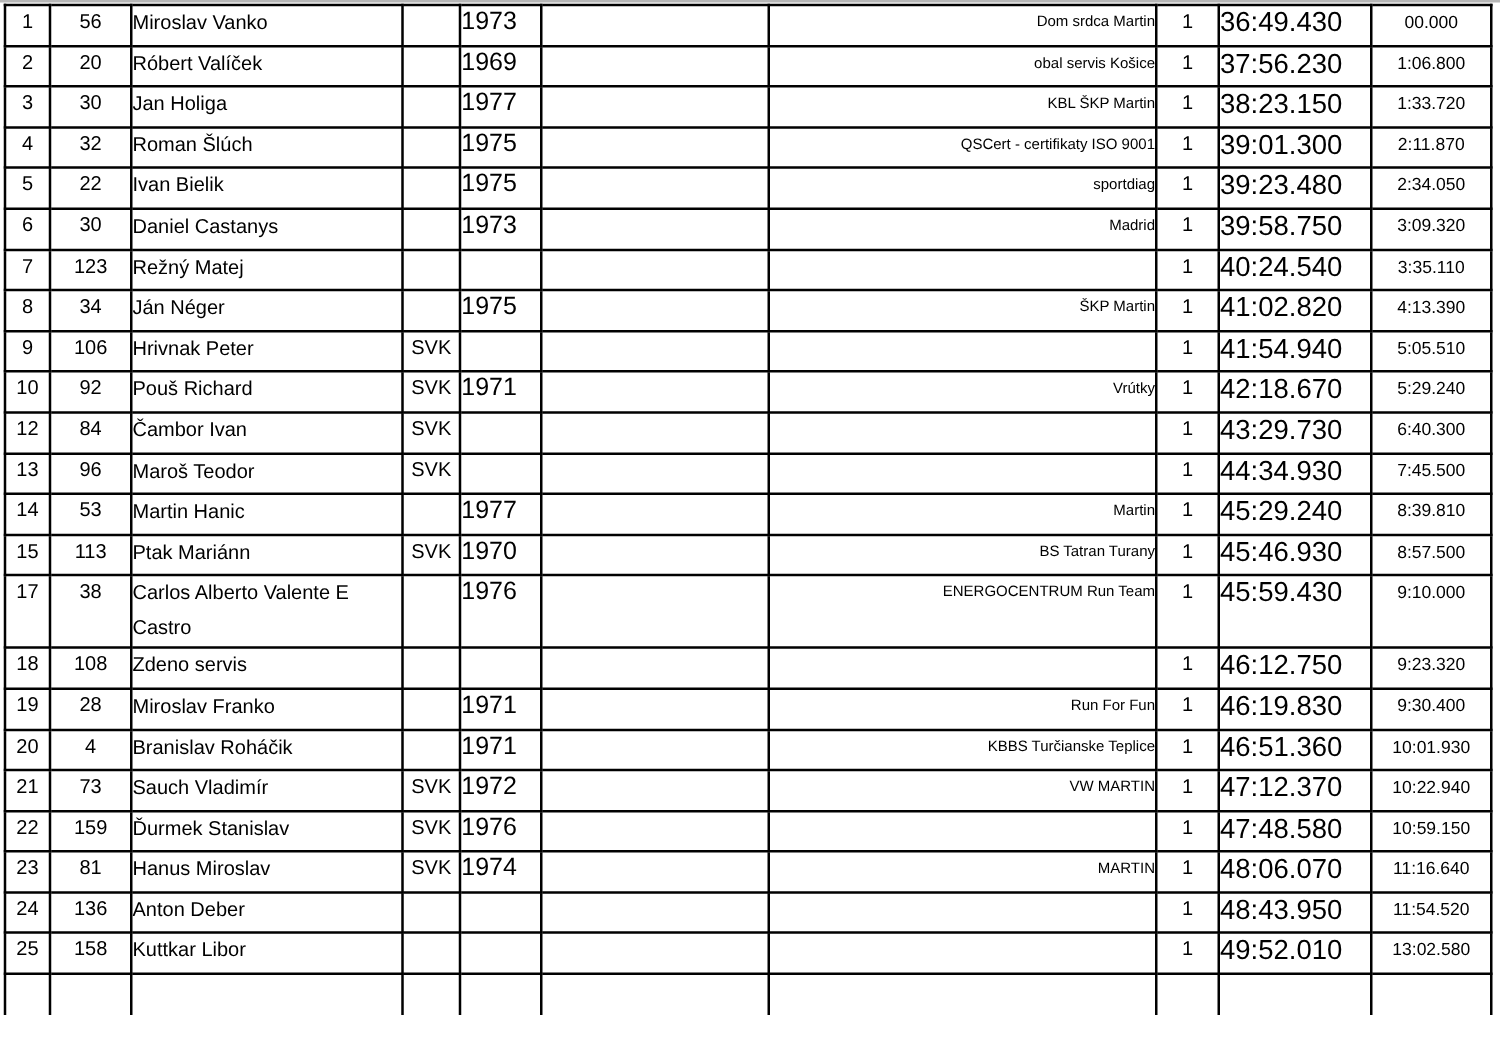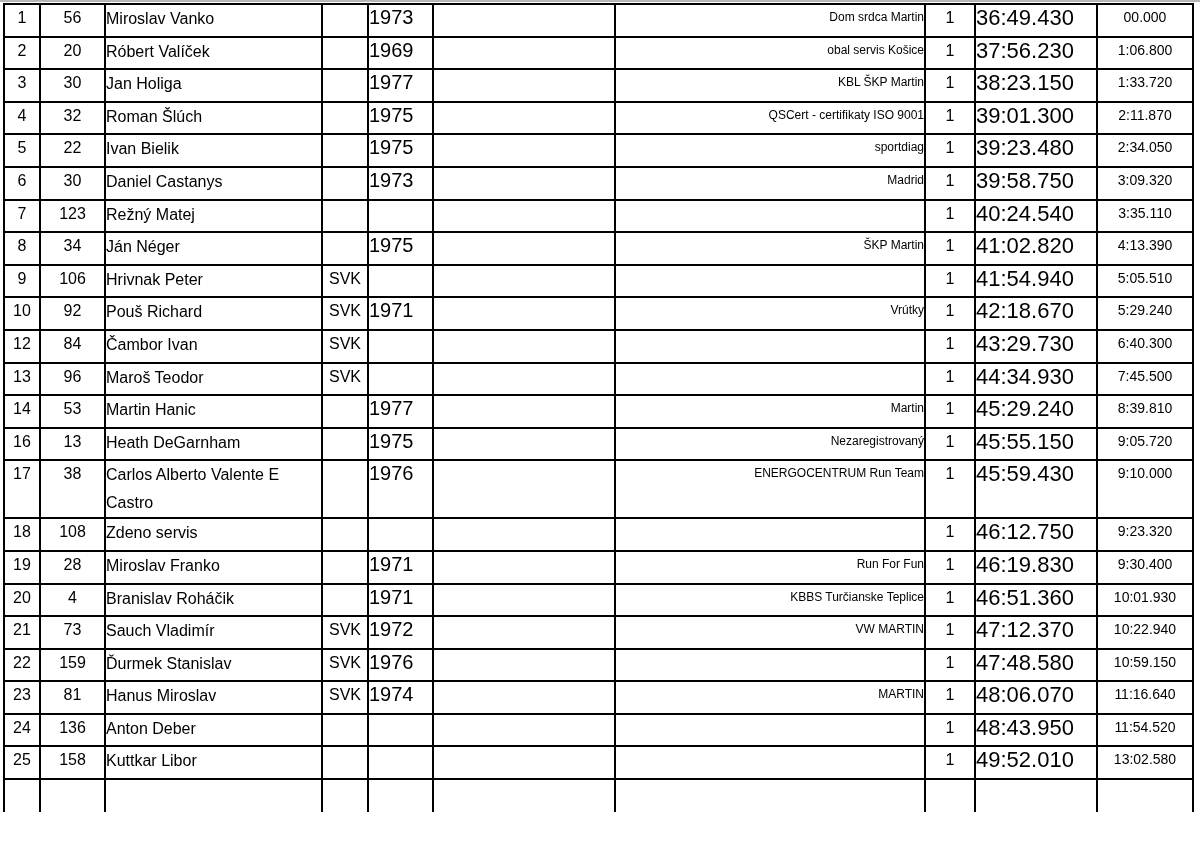--- a/index.html
+++ b/index.html
@@ -262,30 +262,30 @@
           <td class="col-name">Martin Hanic</td>
           <td class="col-nat"></td>
           <td class="col-year">1977</td>
           <td class="col-blank"></td>
           <td class="col-club">Martin</td>
           <td class="col-laps">1</td>
           <td class="col-time">45:29.240</td>
           <td class="col-gap">8:39.810</td>
         </tr>
         <tr>
-          <td class="col-rank">16</td>
-          <td class="col-bib">13</td>
-          <td class="col-name">Heath DeGarnham</td>
-          <td class="col-nat"></td>
-          <td class="col-year">1975</td>
-          <td class="col-blank"></td>
-          <td class="col-club">Nezaregistrovaný</td>
-          <td class="col-laps">1</td>
-          <td class="col-time">45:55.150</td>
-          <td class="col-gap">9:05.720</td>
+          <td class="col-rank">15</td>
+          <td class="col-bib">113</td>
+          <td class="col-name">Ptak Mariánn</td>
+          <td class="col-nat">SVK</td>
+          <td class="col-year">1970</td>
+          <td class="col-blank"></td>
+          <td class="col-club">BS Tatran Turany</td>
+          <td class="col-laps">1</td>
+          <td class="col-time">45:46.930</td>
+          <td class="col-gap">8:57.500</td>
         </tr>
         <tr>
           <td class="col-rank">17</td>
           <td class="col-bib">38</td>
           <td class="col-name">Carlos Alberto Valente E Castro</td>
           <td class="col-nat"></td>
           <td class="col-year">1976</td>
           <td class="col-blank"></td>
           <td class="col-club">ENERGOCENTRUM Run Team</td>
           <td class="col-laps">1</td>

